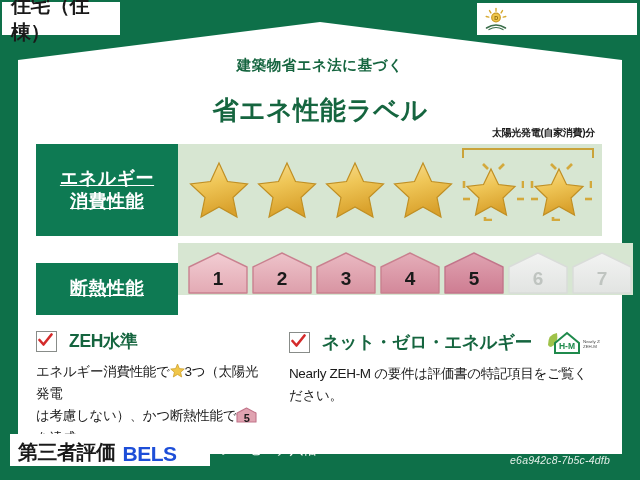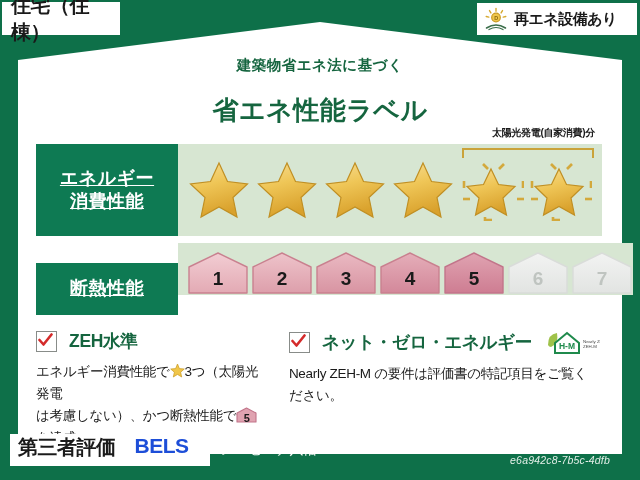--- a/index.html
+++ b/index.html
@@ -165,22 +165,22 @@
   
   .footer{
     position:absolute;
     left:0;right:0;bottom:0;
     height:52px;
   }
   #bels-box{
     position:absolute;left:10px;top:6px;
     height:32px;width:200px;
     background:#ffffff;
-    display:flex;align-items:flex-start;
-    padding-left:8px;gap:19px;
+    display:flex;align-items:flex-end;
+    padding-left:8px;gap:7px;
     box-sizing:border-box;
   }
   .bels-jp{font-size:20px;font-weight:bold;color:#1a1a1a;letter-spacing:-0.5px;}
   .bels-en{font-size:21px;font-weight:bold;color:#1d4ed8;letter-spacing:-0.5px;}
   #building-name{
     position:absolute;left:220px;top:13px;
     font-size:14px;color:#ffffff;letter-spacing:-0.3px;
   }
   #eval-date{
     position:absolute;right:22px;top:6px;
@@ -208,21 +208,20 @@
         <line x1="19.5" y1="3.6" x2="18.1" y2="5.9"></line>
         <line x1="3.2" y1="9.5" x2="5.8" y2="10.1"></line>
         <line x1="22.8" y1="9.5" x2="20.2" y2="10.1"></line>
       </g>
       <circle cx="13" cy="10.5" r="4.3" fill="#f0c64a" stroke="#c99a22" stroke-width="1.2"></circle>
       <text x="13" y="13.4" font-size="5.5" text-anchor="middle" fill="#8a6a10" font-family="Liberation Sans, sans-serif">D</text>
       <path d="M3.5 21 Q13 15 22.5 21" stroke="#3b6e4a" stroke-width="1.5" fill="none" stroke-linecap="round"></path>
       <path d="M6 22.6 Q13 18.4 20 22.6" stroke="#3b6e4a" stroke-width="1.2" fill="none" stroke-linecap="round"></path>
     </svg>
   </span>
-  <span>再エネ設備あり</span>
 </div>
 
 <div class="house"></div>
 
 <div class="inner">
 
   <div class="title-wrap">
     <div class="title-sub">建築物省エネ法に基づく</div>
     <div class="title-main">省エネ性能ラベル</div>
   </div>

